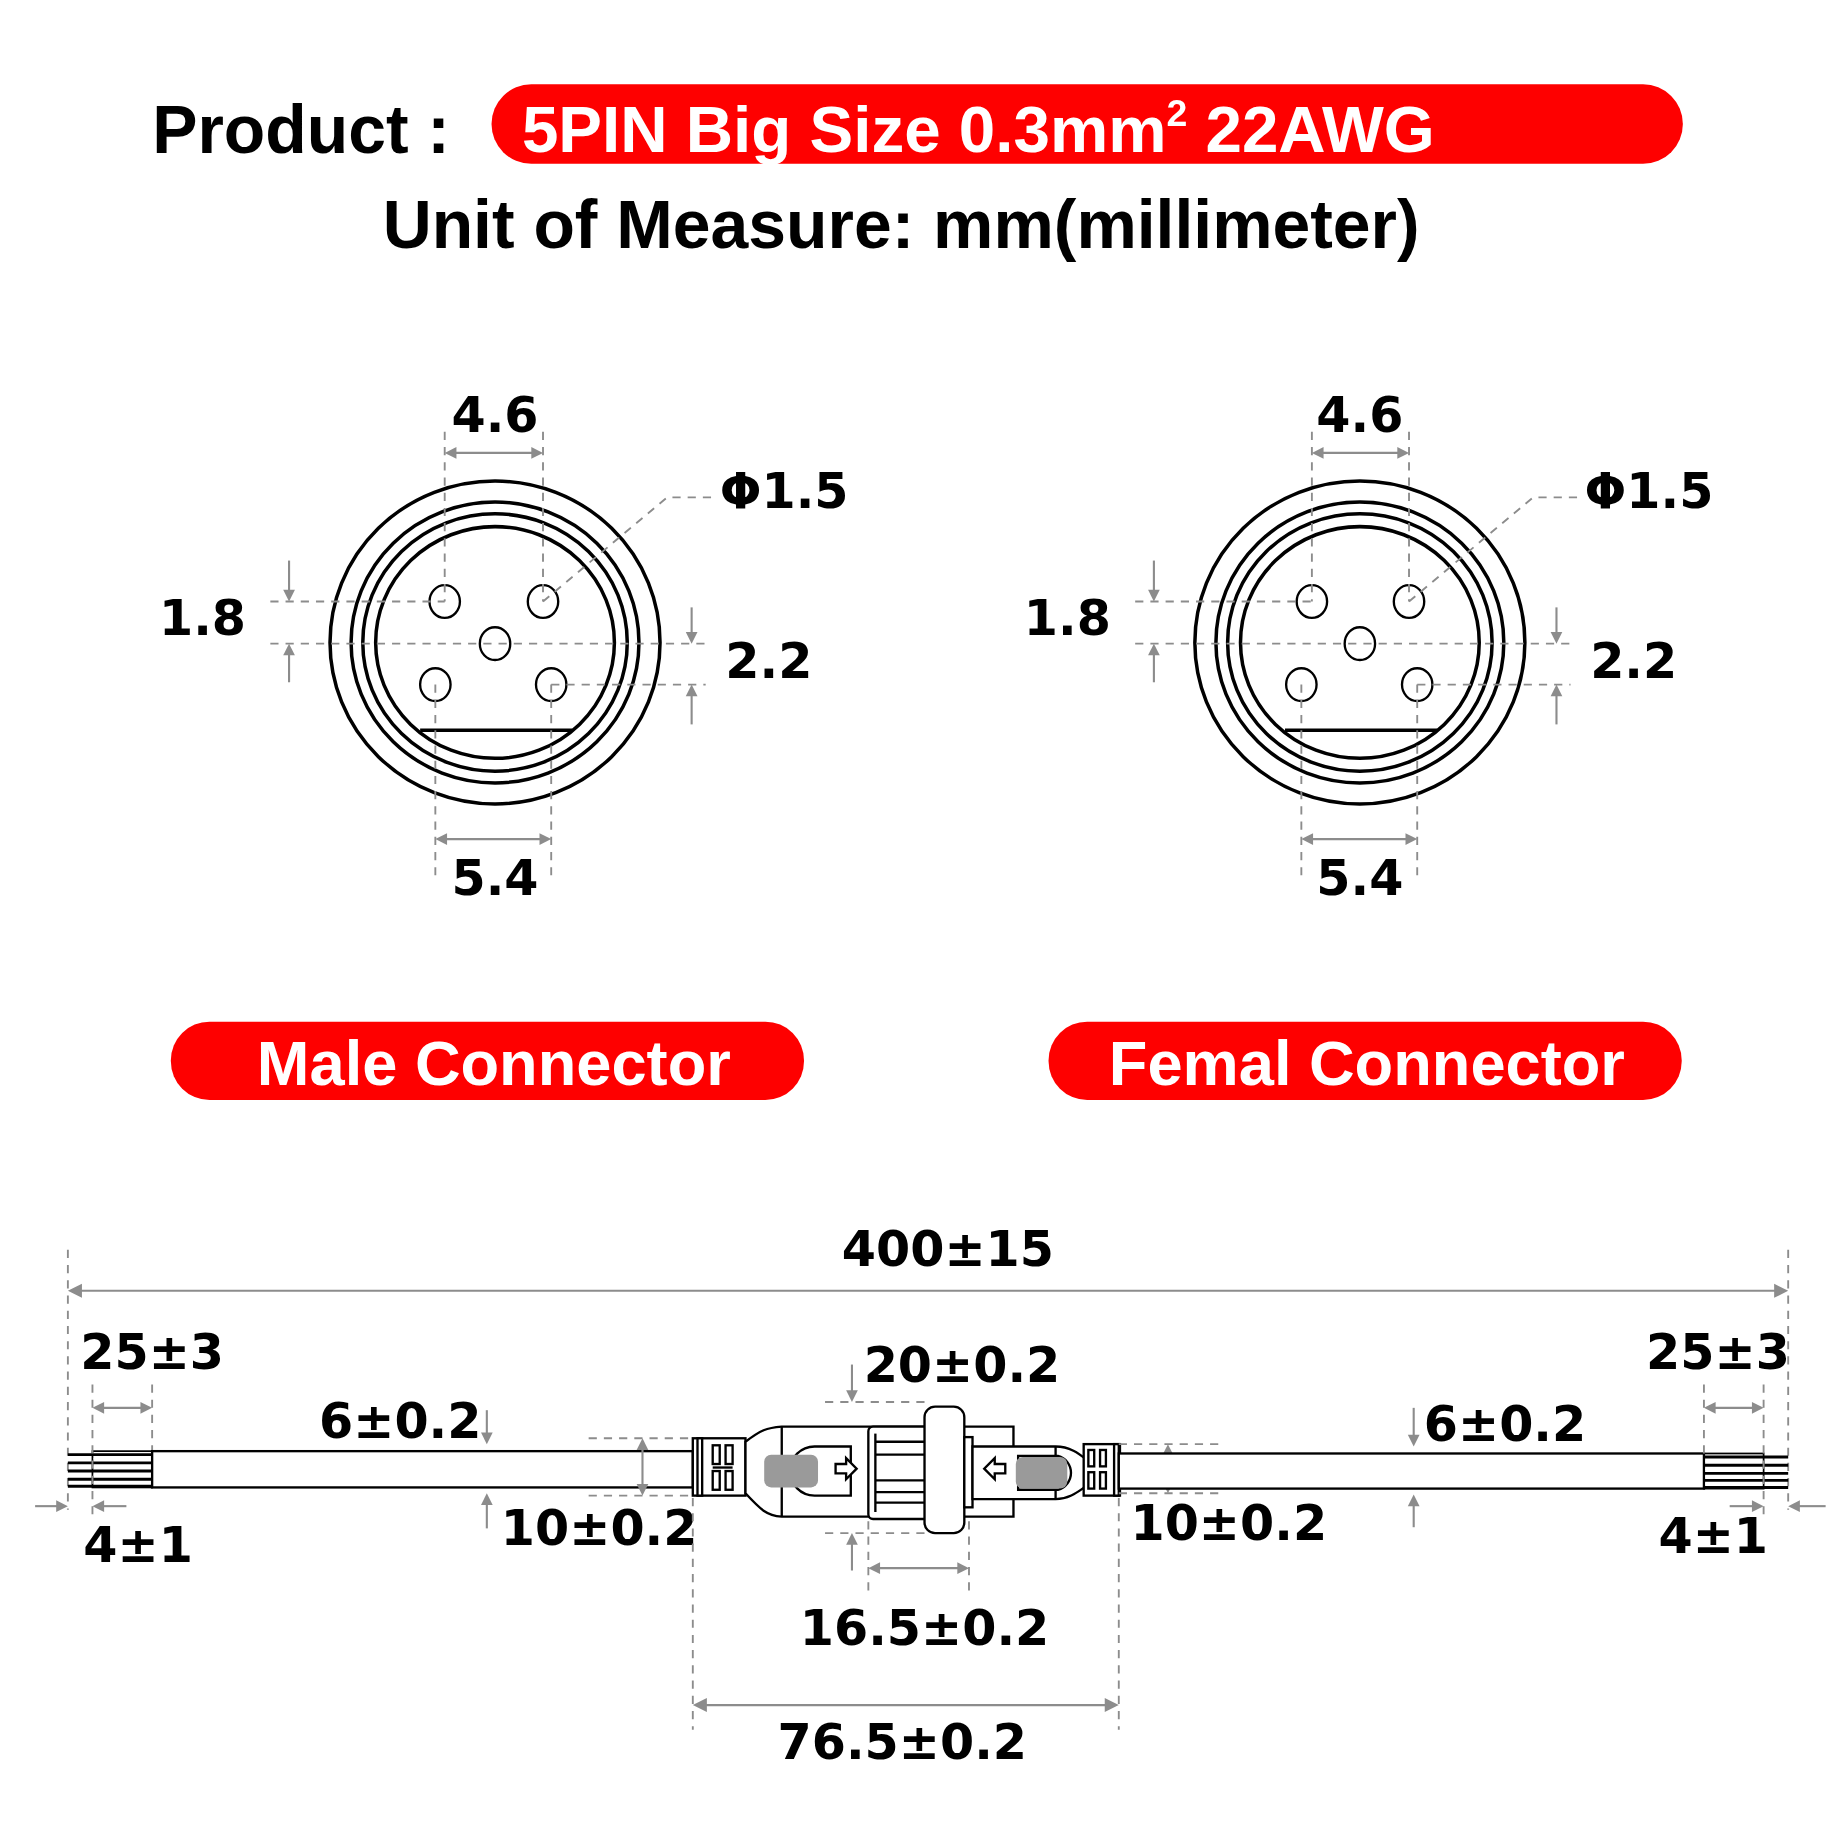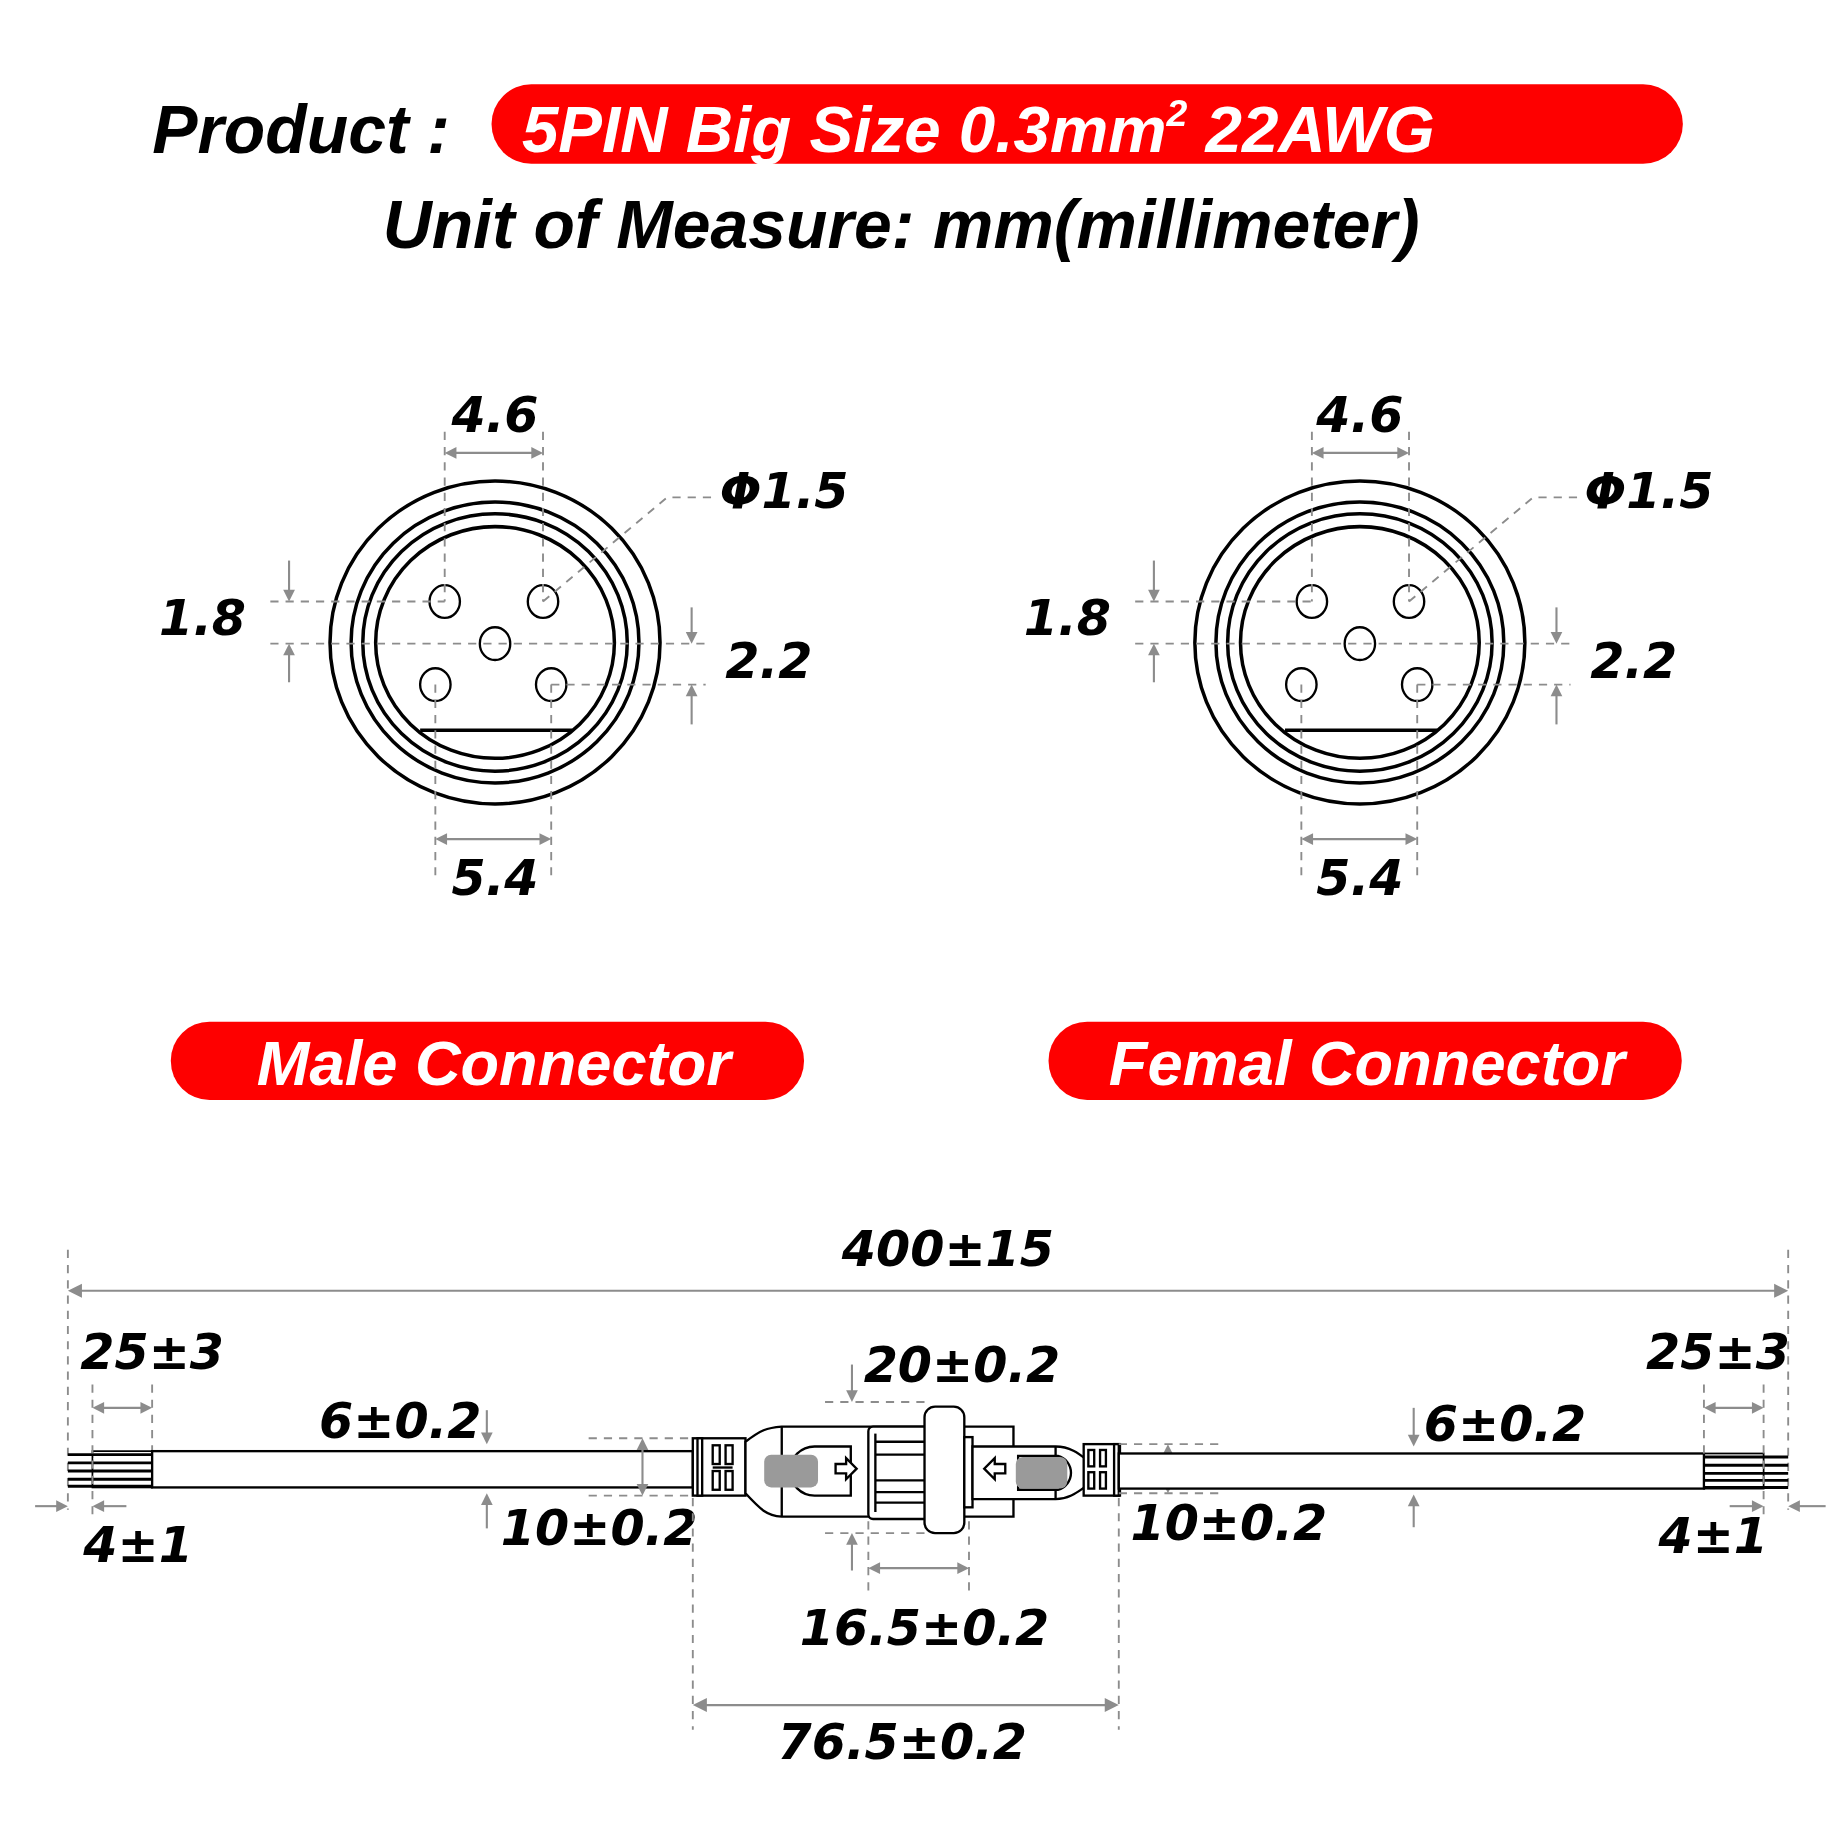--- a/index.html
+++ b/index.html
@@ -1,17 +1,17 @@
 <!DOCTYPE html>
 <html><head>
 <meta charset="utf-8">
 <style>
   html, body { margin: 0; padding: 0; background: #ffffff; }
   body { width: 1835px; height: 1835px; overflow: hidden; }
-  #stage { position: relative; width: 1835px; height: 1835px; font-style: italic; }
+  #stage { position: relative; width: 1835px; height: 1835px; }
   svg#drawing { position: absolute; left: 0; top: 0; width: 1835px; height: 1835px; }
   .t-black { font-family: "Liberation Sans", "DejaVu Sans", sans-serif; font-weight: 700; fill: #000000; }
   .t-white { font-family: "Liberation Sans", "DejaVu Sans", sans-serif; font-weight: 700; fill: #ffffff; }
   .dim { font-family: "DejaVu Sans", "Liberation Sans", sans-serif; font-weight: 700; fill: #000000; }
   .outline { fill: none; stroke: #000000; stroke-width: 3; }
   .outline-thin { fill: none; stroke: #000000; stroke-width: 2; }
   .part { fill: #ffffff; stroke: #000000; stroke-width: 2; }
   .dash { fill: none; stroke: #8c8c8c; stroke-width: 1.6; stroke-dasharray: 7 6; }
   .dimline { fill: none; stroke: #8c8c8c; stroke-width: 1.8; }
   .arrowhead { fill: #8c8c8c; stroke: none; }

